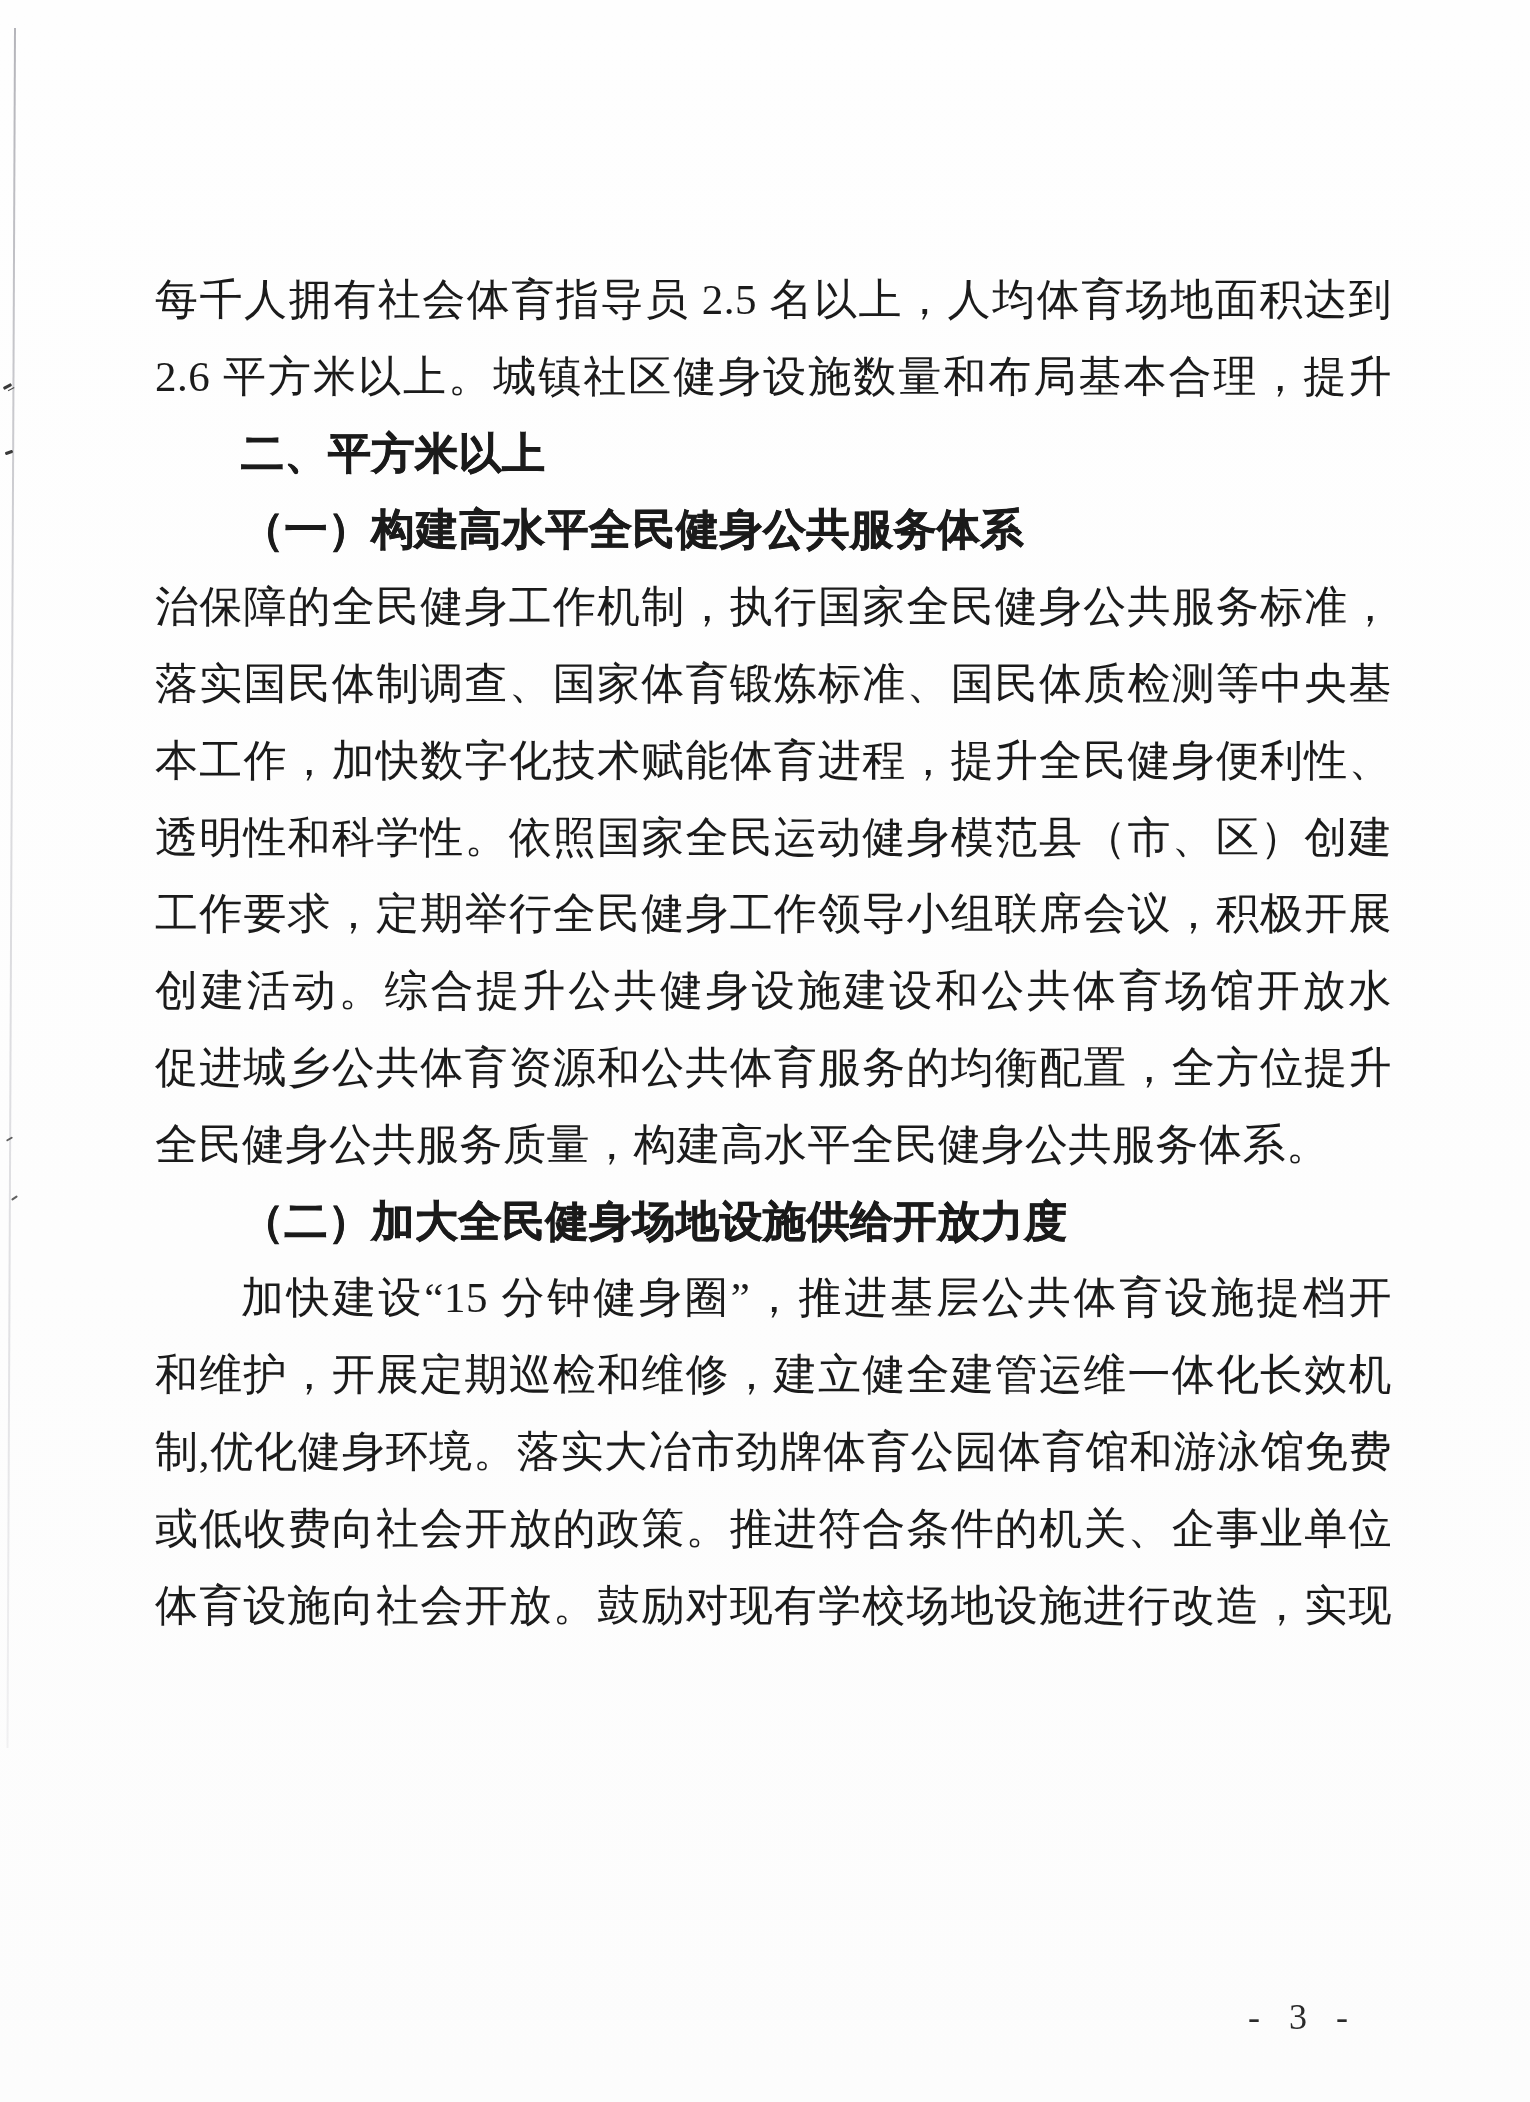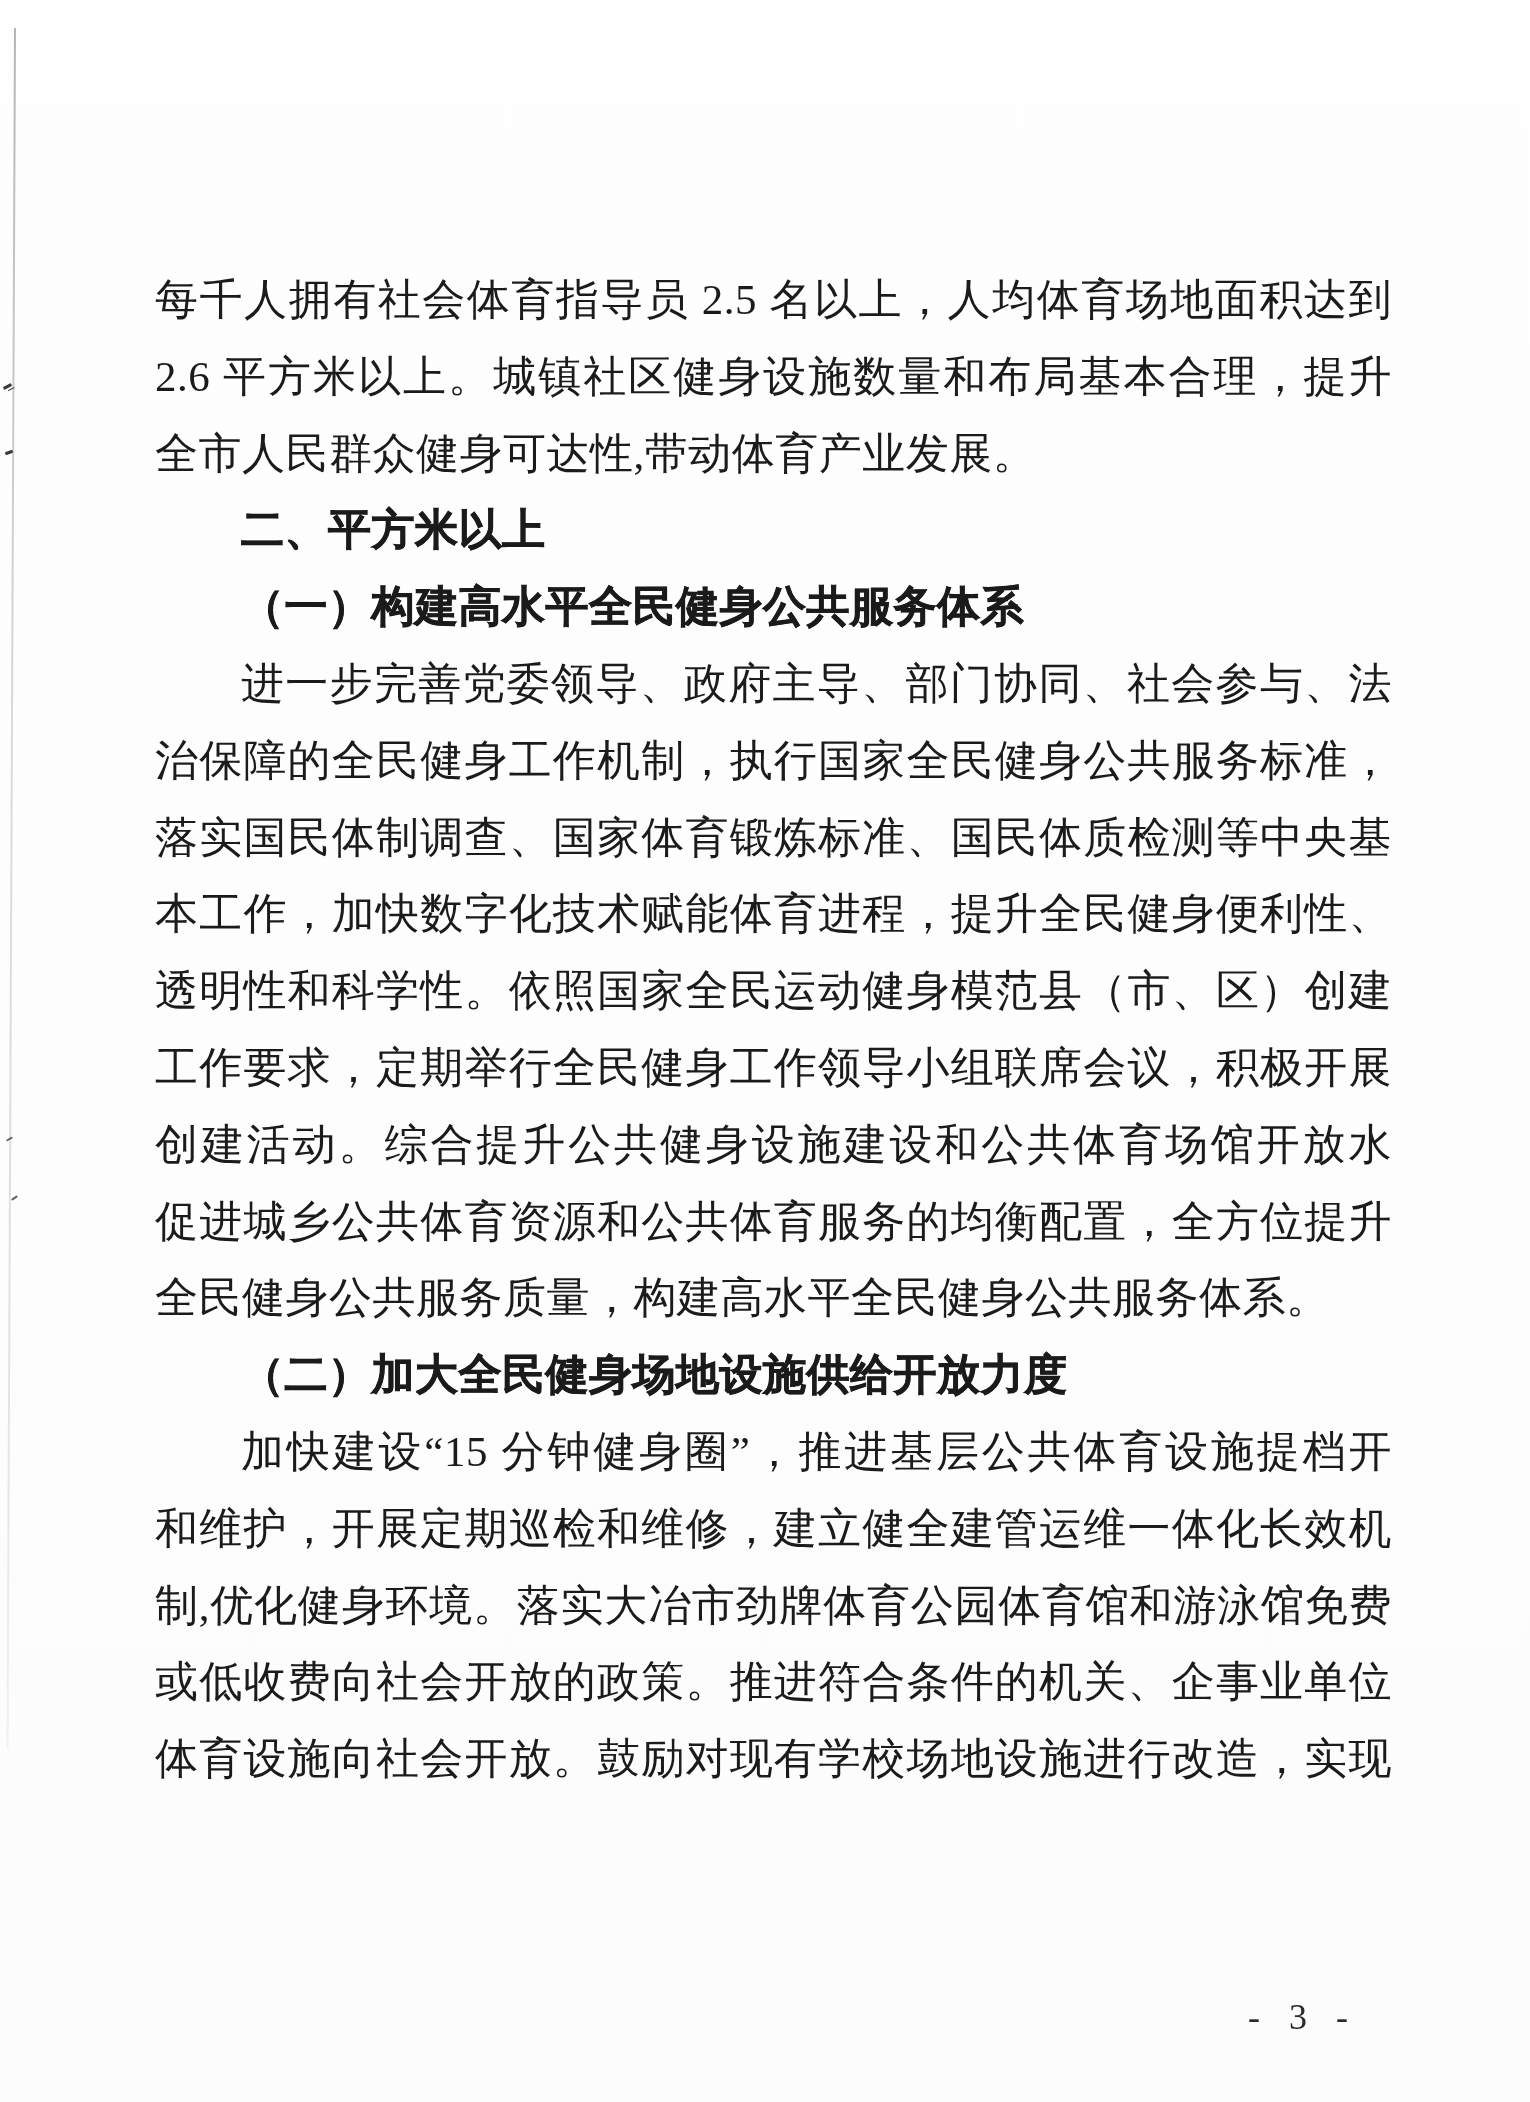--- a/index.html
+++ b/index.html
@@ -90,30 +90,28 @@
   <div class="scan-line"></div>
   <div class="artifact a1"></div>
   <div class="artifact a2"></div>
   <div class="artifact a3"></div>
   <div class="artifact a4"></div>
 
   <div class="doc-body">
       <div class="block body">
         <div class="line just">每千人拥有社会体育指导员 2.5 名以上，人均体育场地面积达到</div>
         <div class="line just">2.6 平方米以上。城镇社区健身设施数量和布局基本合理，提升</div>
-        <div class="line">全市人民群众健身可达性,带动体育产业发展。</div>
       </div>
       <div class="block heading">
         <div class="line">二、平方米以上</div>
       </div>
       <div class="block heading">
         <div class="line">（一）构建高水平全民健身公共服务体系</div>
       </div>
       <div class="block body">
-        <div class="line just first">进一步完善党委领导、政府主导、部门协同、社会参与、法</div>
         <div class="line just">治保障的全民健身工作机制，执行国家全民健身公共服务标准，</div>
         <div class="line just">落实国民体制调查、国家体育锻炼标准、国民体质检测等中央基</div>
         <div class="line just">本工作，加快数字化技术赋能体育进程，提升全民健身便利性、</div>
         <div class="line just">透明性和科学性。依照国家全民运动健身模范县（市、区）创建</div>
         <div class="line just">工作要求，定期举行全民健身工作领导小组联席会议，积极开展</div>
         <div class="line just">创建活动。综合提升公共健身设施建设和公共体育场馆开放水平，</div>
         <div class="line just">促进城乡公共体育资源和公共体育服务的均衡配置，全方位提升</div>
         <div class="line">全民健身公共服务质量，构建高水平全民健身公共服务体系。</div>
       </div>
       <div class="block heading">

